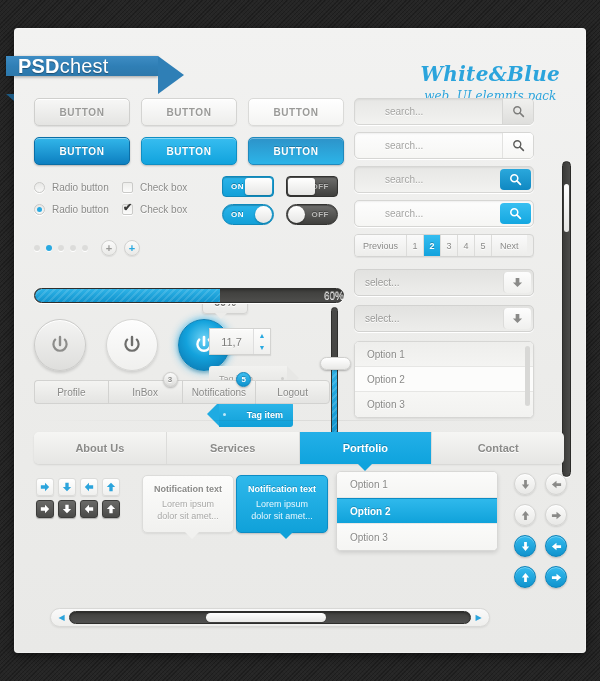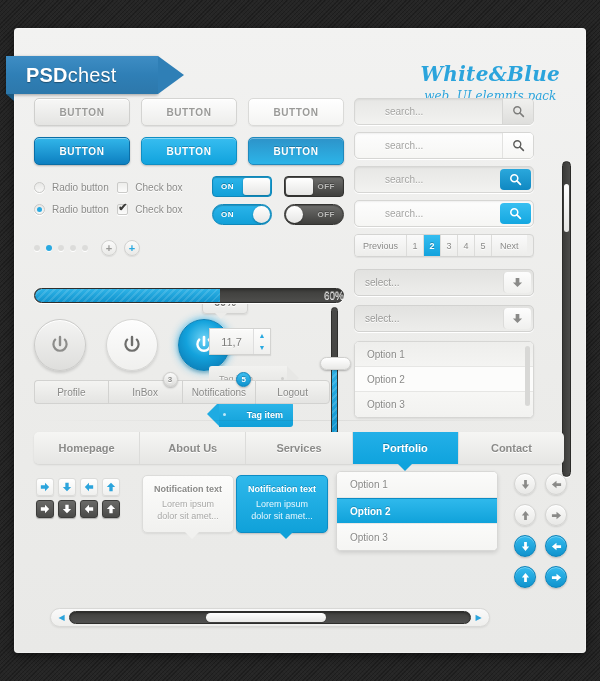--- a/index.html
+++ b/index.html
@@ -13,24 +13,24 @@
     position:relative;
   }
   .sheet {
     position:absolute; left:14px; top:28px; width:572px; height:625px;
     background:linear-gradient(180deg,#f2f2f1 0%, #ececea 55%, #e9e9e7 100%);
     border-radius:4px;
     box-shadow:0 3px 10px rgba(0,0,0,.55), 0 0 0 1px rgba(255,255,255,.35) inset;
   }
   
   .ribbon{
-    position:absolute; left:-8px; top:28px; height:38px; width:152px;
+    position:absolute; left:-8px; top:28px; height:20px; width:152px;
     background:linear-gradient(180deg,#3e8dc4 0%, #2f7fb6 50%, #2d78ab 100%);
     box-shadow:0 1px 3px rgba(0,0,0,.35);
-    display:flex; align-items:center; padding-left:20px;
+    display:flex; align-items:center; padding-left:12px;
     z-index:6;
   }
   .ribbon:after{
     content:""; position:absolute; right:-26px; top:0;
     border-top:19px solid transparent; border-bottom:19px solid transparent;
     border-left:26px solid #2f7fb6;
   }
   .ribbon:before{
     content:""; position:absolute; left:0; top:38px;
     border-left:8px solid transparent; border-top:7px solid #1c5a83;
@@ -89,21 +89,21 @@
     border-radius:50%; background:#29a9e0; }
   .cbox{ width:11px; height:11px; border-radius:2px; margin-right:7px;
     background:linear-gradient(180deg,#ededeb,#fbfbfa); border:1px solid #cacac8;
     box-shadow:0 1px 0 #fff; position:relative; cursor:pointer;}
   .cbox.on:after{ content:"✔"; position:absolute; left:0px; top:-4px; font-size:11px;
     color:#3b3b39; font-weight:bold;}
 
   
   .togglewrap{ flex:1; }
   .tg-row{ display:flex; gap:12px; margin-bottom:7px; }
-  .toggle{ width:60px; height:21px; border-radius:4px; position:relative; cursor:pointer;
+  .toggle{ width:52px; height:21px; border-radius:4px; position:relative; cursor:pointer;
     font-size:8px; font-weight:bold; overflow:hidden;}
   .toggle.round{ border-radius:11px; }
   .toggle.on{ background:linear-gradient(180deg,#2bb4ea,#12a0d8);
     border:1px solid #0f88ba; box-shadow:0 1px 1px rgba(0,0,0,.2) inset;}
   .toggle.off{ background:linear-gradient(180deg,#6e6e6c,#3f3f3d);
     border:1px solid #333331; box-shadow:0 1px 1px rgba(0,0,0,.3) inset;}
   .toggle .lab{ position:absolute; top:5px; color:#fff; letter-spacing:.5px;
     text-shadow:0 -1px 0 rgba(0,0,0,.3); }
   .toggle.on .lab{ left:8px; }
   .toggle.off .lab{ right:8px; color:#b9b9b7; }
@@ -603,21 +603,20 @@
     </div>
   </div>
 
   <div class="rscroll">
     <div class="thumb"></div>
   </div>
 
   <div class="divider"></div>
 
   <div class="nav">
-    <div class="n">Homepage</div>
     <div class="n">About Us</div>
     <div class="n">Services</div>
     <div class="n on">Portfolio</div>
     <div class="n">Contact</div>
   </div>
 
   <div class="arrows-sq">
     <div class="arow">
       <div class="sq lt">
           <svg width="10" height="10" viewBox="0 0 12 12">

